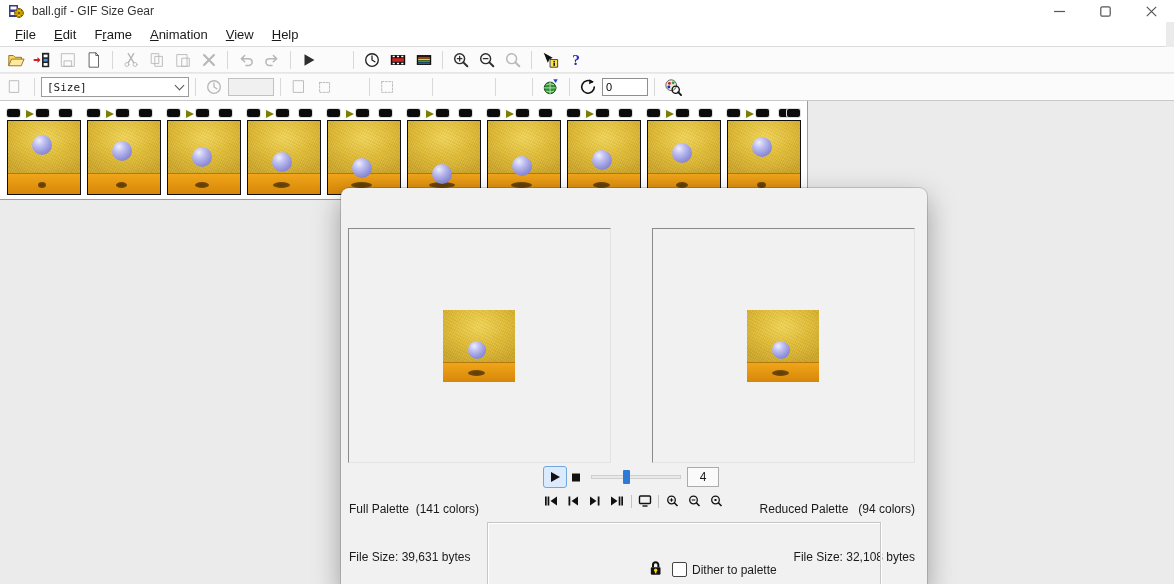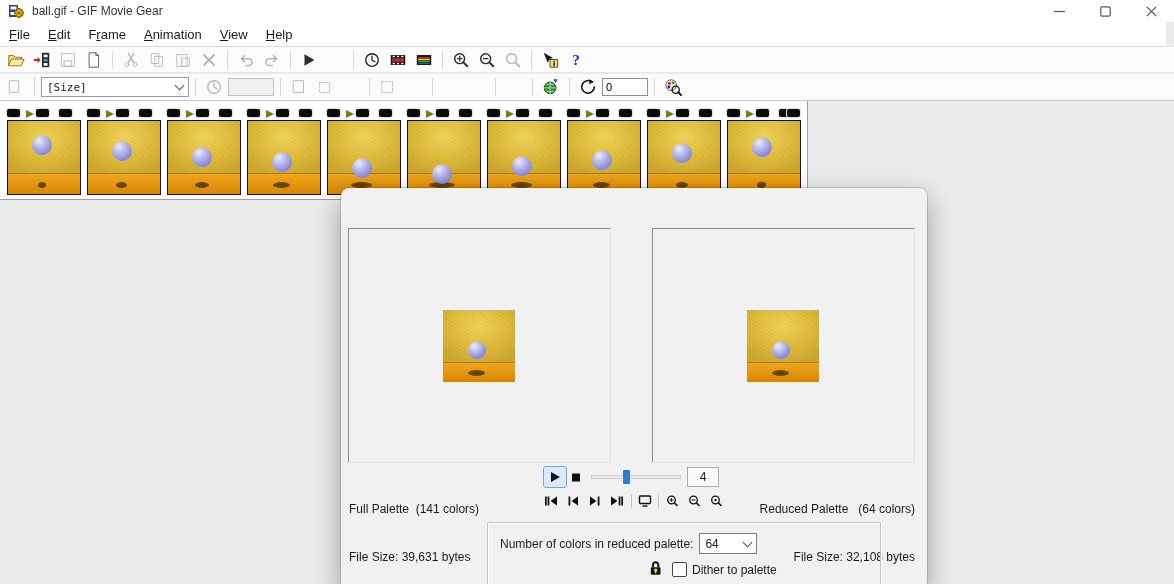--- a/index.html
+++ b/index.html
@@ -5,21 +5,21 @@
   html,body{margin:0;padding:0;}
   body{width:1174px;height:584px;position:relative;overflow:hidden;background:#ebebeb;
        font-family:"Liberation Sans",sans-serif;color:#1a1a1a;-webkit-font-smoothing:antialiased;}
   
   .titlebar{position:absolute;top:0;left:0;right:0;height:22px;background:#ffffff;display:flex;align-items:center;}
   .appicon{width:16px;height:16px;margin:0 8px 0 8px;flex:0 0 auto;}
   .titletext{font-size:12px;color:#333;}
   .wincontrols{position:absolute;right:0;top:0;height:22px;display:flex;}
   .winbtn{width:46px;height:22px;display:flex;align-items:center;justify-content:center;color:#555;}
   .winbtn svg{display:block;}
-  .menubar{position:absolute;top:22px;left:0;right:8px;height:25px;background:#ffffff;display:flex;align-items:center;border-bottom:1px solid #dcdcdc;box-sizing:border-box;}
+  .menubar{position:absolute;top:22px;left:0;right:8px;height:25px;background:#ffffff;display:flex;align-items:center;padding-left:6px;border-bottom:1px solid #dcdcdc;box-sizing:border-box;}
   .menuitem{padding:3px 9px;font-size:13px;color:#1a1a1a;}
   .menuitem .mn{text-decoration:underline;}
   
   .toolbar{position:absolute;left:0;right:0;display:flex;align-items:center;gap:2px;padding:0 4px;background:#fbfbfb;box-sizing:border-box;}
   #toolbar-main{top:47px;height:26px;border-bottom:1px solid #e6e6e6;}
   #toolbar-frame{top:74px;height:27px;border-bottom:1px solid #c9c9c9;}
   .tb-btn{width:24px;height:22px;display:flex;align-items:center;justify-content:center;color:#2e2e2e;background:transparent;border:none;padding:0;flex:0 0 auto;}
   .tb-btn.disabled{color:#b7b7b7;}
   .tb-btn.disabled svg *{fill:none}
   .sep{width:1px;height:18px;background:#d8d8d8;margin:0 4px;flex:0 0 auto;}
@@ -77,21 +77,21 @@
   <span class="appicon">
     <svg viewBox="0 0 16 16" width="16" height="16">
       <rect x="1" y="2" width="9" height="12" fill="#3a3a8c"></rect>
       <rect x="2.5" y="3.5" width="6" height="3" fill="#fff"></rect>
       <rect x="2.5" y="9" width="6" height="3" fill="#fff"></rect>
       <circle cx="11" cy="10" r="4.4" fill="#f4c400" stroke="#7a5c00"></circle>
       <circle cx="11" cy="10" r="1.5" fill="#7a5c00"></circle>
       <path d="M11 5 v2 M11 13 v2 M6.8 10 h2 M13.2 10 h2 M8 7 l1.4 1.4 M14 13 l-1.4 -1.4 M8 13 l1.4-1.4 M14 7 l-1.4 1.4" stroke="#7a5c00" stroke-width="1.2"></path>
     </svg>
   </span>
-  <span class="titletext">ball.gif - GIF Movie Gear</span>
+  <span class="titletext">ball.gif - GIF Size Gear</span>
   <div class="wincontrols">
     <div class="winbtn">
         <svg width="11" height="11" viewBox="0 0 11 11">
           <path d="M0 5.5 h11" stroke="#555" stroke-width="1.2"></path>
         </svg>
       </div>
     <div class="winbtn">
         <svg width="11" height="11" viewBox="0 0 11 11">
           <rect x="0.8" y="0.8" width="9.4" height="9.4" fill="none" stroke="#555" stroke-width="1.2" rx="1.5"></rect>
         </svg>
@@ -512,21 +512,21 @@
           <div class="ball" style="width:18px;height:18px;left:calc(47% - 9px);top:calc(56% - 9px)"></div>
         </div>
       </div>
   </div>
 
   <div class="palinfo left">
     <div>Full Palette  (141 colors)</div>
     <div class="bold">File Size: 39,631 bytes</div>
   </div>
   <div class="palinfo right">
-    <div>Reduced Palette   (64 colors)</div>
+    <div>Reduced Palette   (94 colors)</div>
     <div class="bold">File Size: 32,108 bytes</div>
     
   </div>
 
   <div id="transport">
     <div class="t-row1" id="t-row1">
         <div class="t-btn hl">
           <svg width="14" height="12" viewBox="0 0 14 12" fill="#111">
             <path d="M3 1 L12 6 L3 11 z"></path>
           </svg>
@@ -595,27 +595,20 @@
           <svg width="14" height="12" viewBox="0 0 14 12" fill="#111">
             <circle cx="5.5" cy="5" r="3.8" fill="none" stroke="#111" stroke-width="1.3"></circle>
             <path d="M8.3 7.8 L11.5 11" stroke="#111" stroke-width="1.6"></path>
             <rect x="4.5" y="4" width="2" height="2"></rect>
           </svg>
         </div>
       </div>
   </div>
 
   <div class="groupbox">
-    <div class="gb-row1">
-      <span>Number of colors in reduced palette:</span>
-      <div class="gb-combo">
-        <span>64</span>
-        <span class="chev"></span>
-      </div>
-    </div>
     <div class="gb-row2">
       <span>
         <svg width="15" height="18" viewBox="0 0 18 20">
           <path d="M6 9 V6.2 a3.2 3.2 0 0 1 6.4 0 V9" fill="none" stroke="#111" stroke-width="2.4"></path>
           <rect x="3.4" y="9" width="11.6" height="9" rx="1" fill="#111"></rect>
           <circle cx="9.2" cy="12.6" r="2" fill="#ffd400"></circle>
           <rect x="8.3" y="12.8" width="1.8" height="3.6" fill="#ffd400"></rect>
         </svg>
       </span>
       <span class="cb-wrap">

